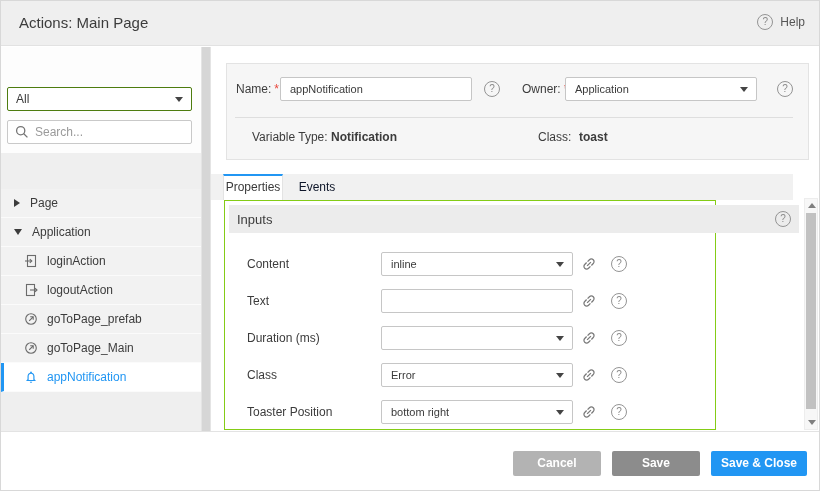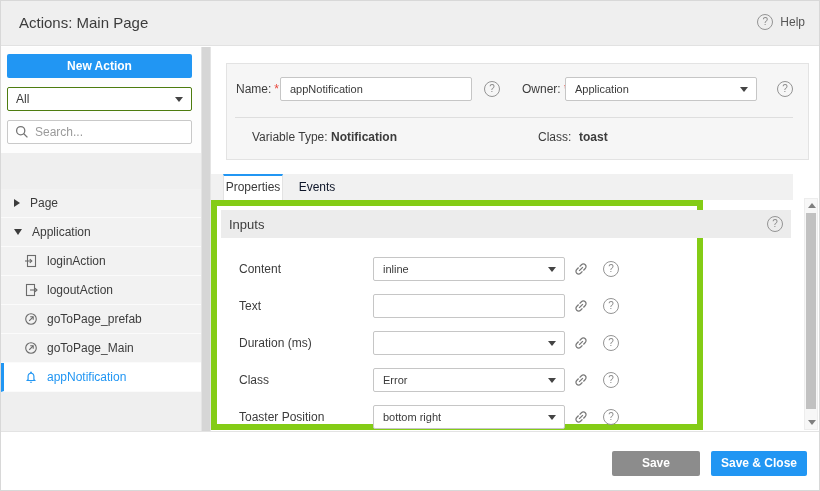--- a/index.html
+++ b/index.html
@@ -66,22 +66,22 @@
   .card-hr { position:absolute; left:8px; top:53px; width:558px; border-top:1px solid #dedede; }
   .card-row2 { position:absolute; left:24px; top:66px; right:8px; height:16px; }
   .bold-val { font-weight:bold; }
   
   .tabbar { position:absolute; left:0; top:127px; width:582px; height:26px; background:#f1f1f1;padding-left:32px; }
   .tab-active { position:absolute; left:12px; top:0; width:60px; height:26px; background:#fff;
                 border-top:2px solid #2196f3; border-left:1px solid #e3e3e3; border-right:1px solid #e3e3e3;
                 font-size:12px; color:#3a3a3a; text-align:center; line-height:23px; cursor:pointer; }
   .tab-idle { position:absolute; left:78px; top:0; width:56px; height:26px; font-size:12px;
               color:#0f172a; text-align:center; line-height:26px; cursor:pointer; }
-  .panel { position:absolute; left:0; top:153px; width:492px; height:230px; background:#fff;
-           border:6px solid #84cc16; }
+  .panel { position:absolute; left:13px; top:153px; width:492px; height:230px; background:#fff;
+           border:1px solid #84cc16; }
   .inputs-bar { position:absolute; left:4px; top:4px; width:570px; height:28px; background:#ececec;
                 display:flex; align-items:center; justify-content:space-between; padding:0 8px; }
   .inputs-title { font-size:13px; color:#3c3c3c; }
   .irow { position:absolute; left:0; width:100%; height:24px; }
   .irow .lbl { position:absolute; left:22px; top:5px; font-size:12px; color:#3c3c3c; }
   .irow .ctrl { left:156px; top:0; width:192px; }
   .irow .link-ic { position:absolute; left:356px; top:4px; width:16px; height:16px; cursor:pointer; }
   .irow .q { position:absolute; left:386px; top:4px; cursor:pointer; }
   .linksvg { transform:rotate(-45deg); }
   
@@ -111,21 +111,20 @@
   <div class="hdr">
     <div class="hdr-title">Actions: Main Page</div>
     <div class="hdr-help">
       <span class="qicon">?</span>
       <span>Help</span>
     </div>
   </div>
 
   <div class="sidebar">
     <div class="sb-controls">
-      <div class="btn-new">New Action</div>
       <div class="sb-select">
         <span>All</span>
         <span class="caret-down-sm"></span>
       </div>
       <div class="sb-search">
         <span class="ticon">
           <svg width="14" height="14" viewBox="0 0 14 14">
               <circle cx="5.7" cy="5.7" r="4.1" fill="none" stroke="#757575" stroke-width="1.3"></circle>
               <line x1="8.8" y1="8.8" x2="12.4" y2="12.4" stroke="#757575" stroke-width="1.3"></line>
             </svg>
@@ -302,18 +301,19 @@
 
     <div class="vscroll">
       <span class="vs-up"></span>
       <span class="vs-thumb"></span>
       <span class="vs-down"></span>
     </div>
   </div>
 
   <div class="footer">
     <div class="footer-btns">
+      <button class="fbtn cancel">Cancel</button>
       <button class="fbtn save">Save</button>
       <button class="fbtn saveclose">Save &amp; Close</button>
     </div>
   </div>
 
 </div>
 
 </body></html>

